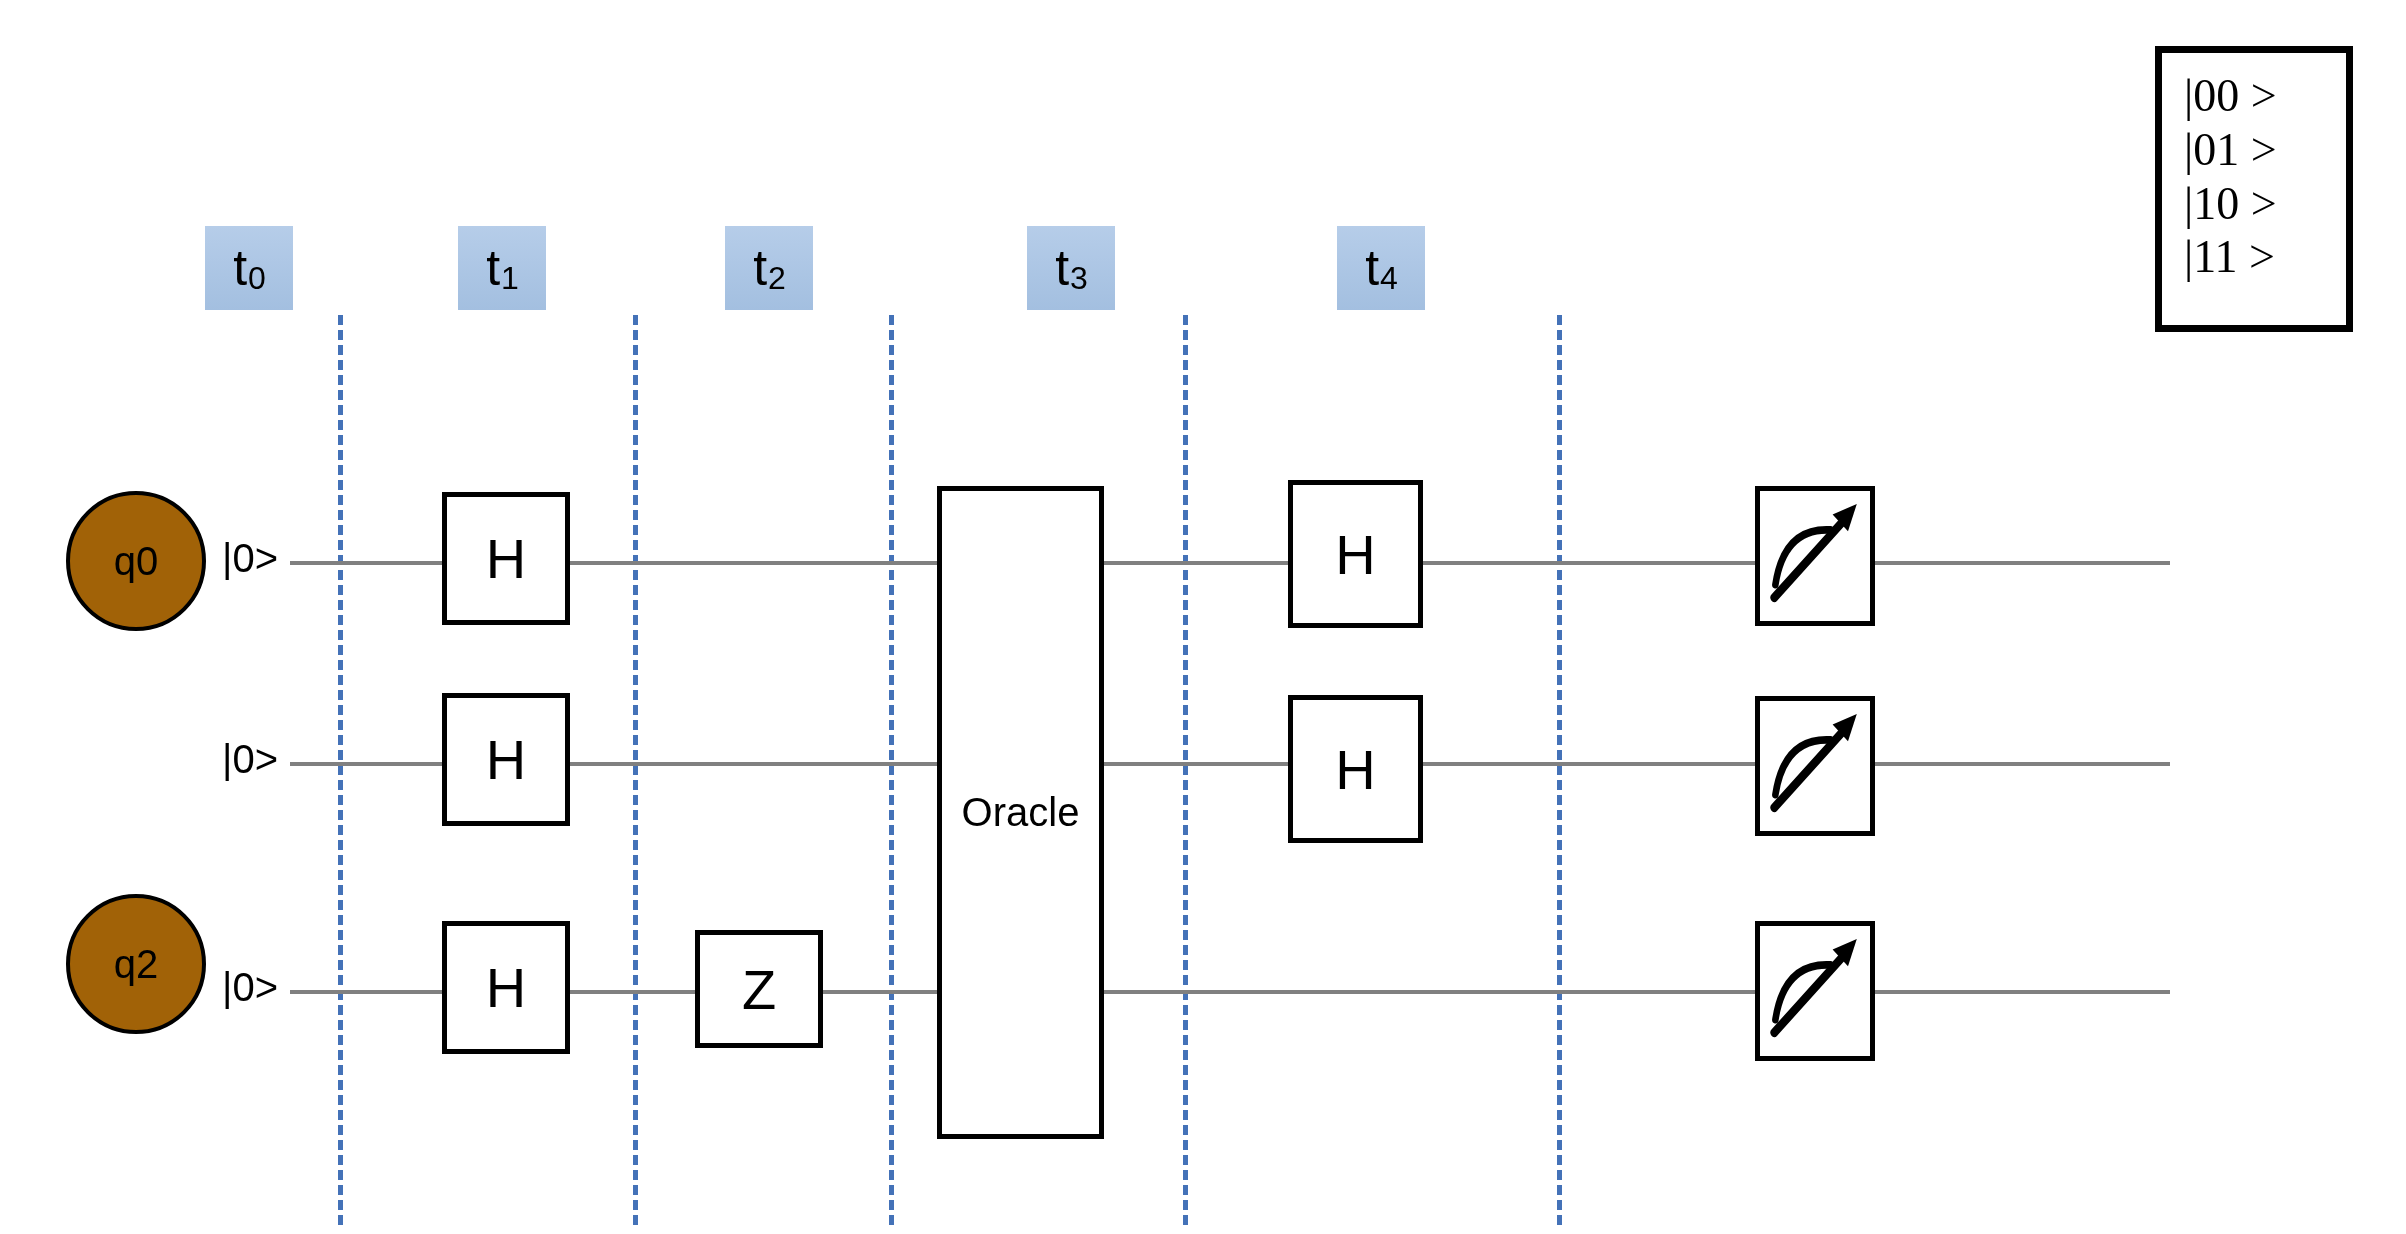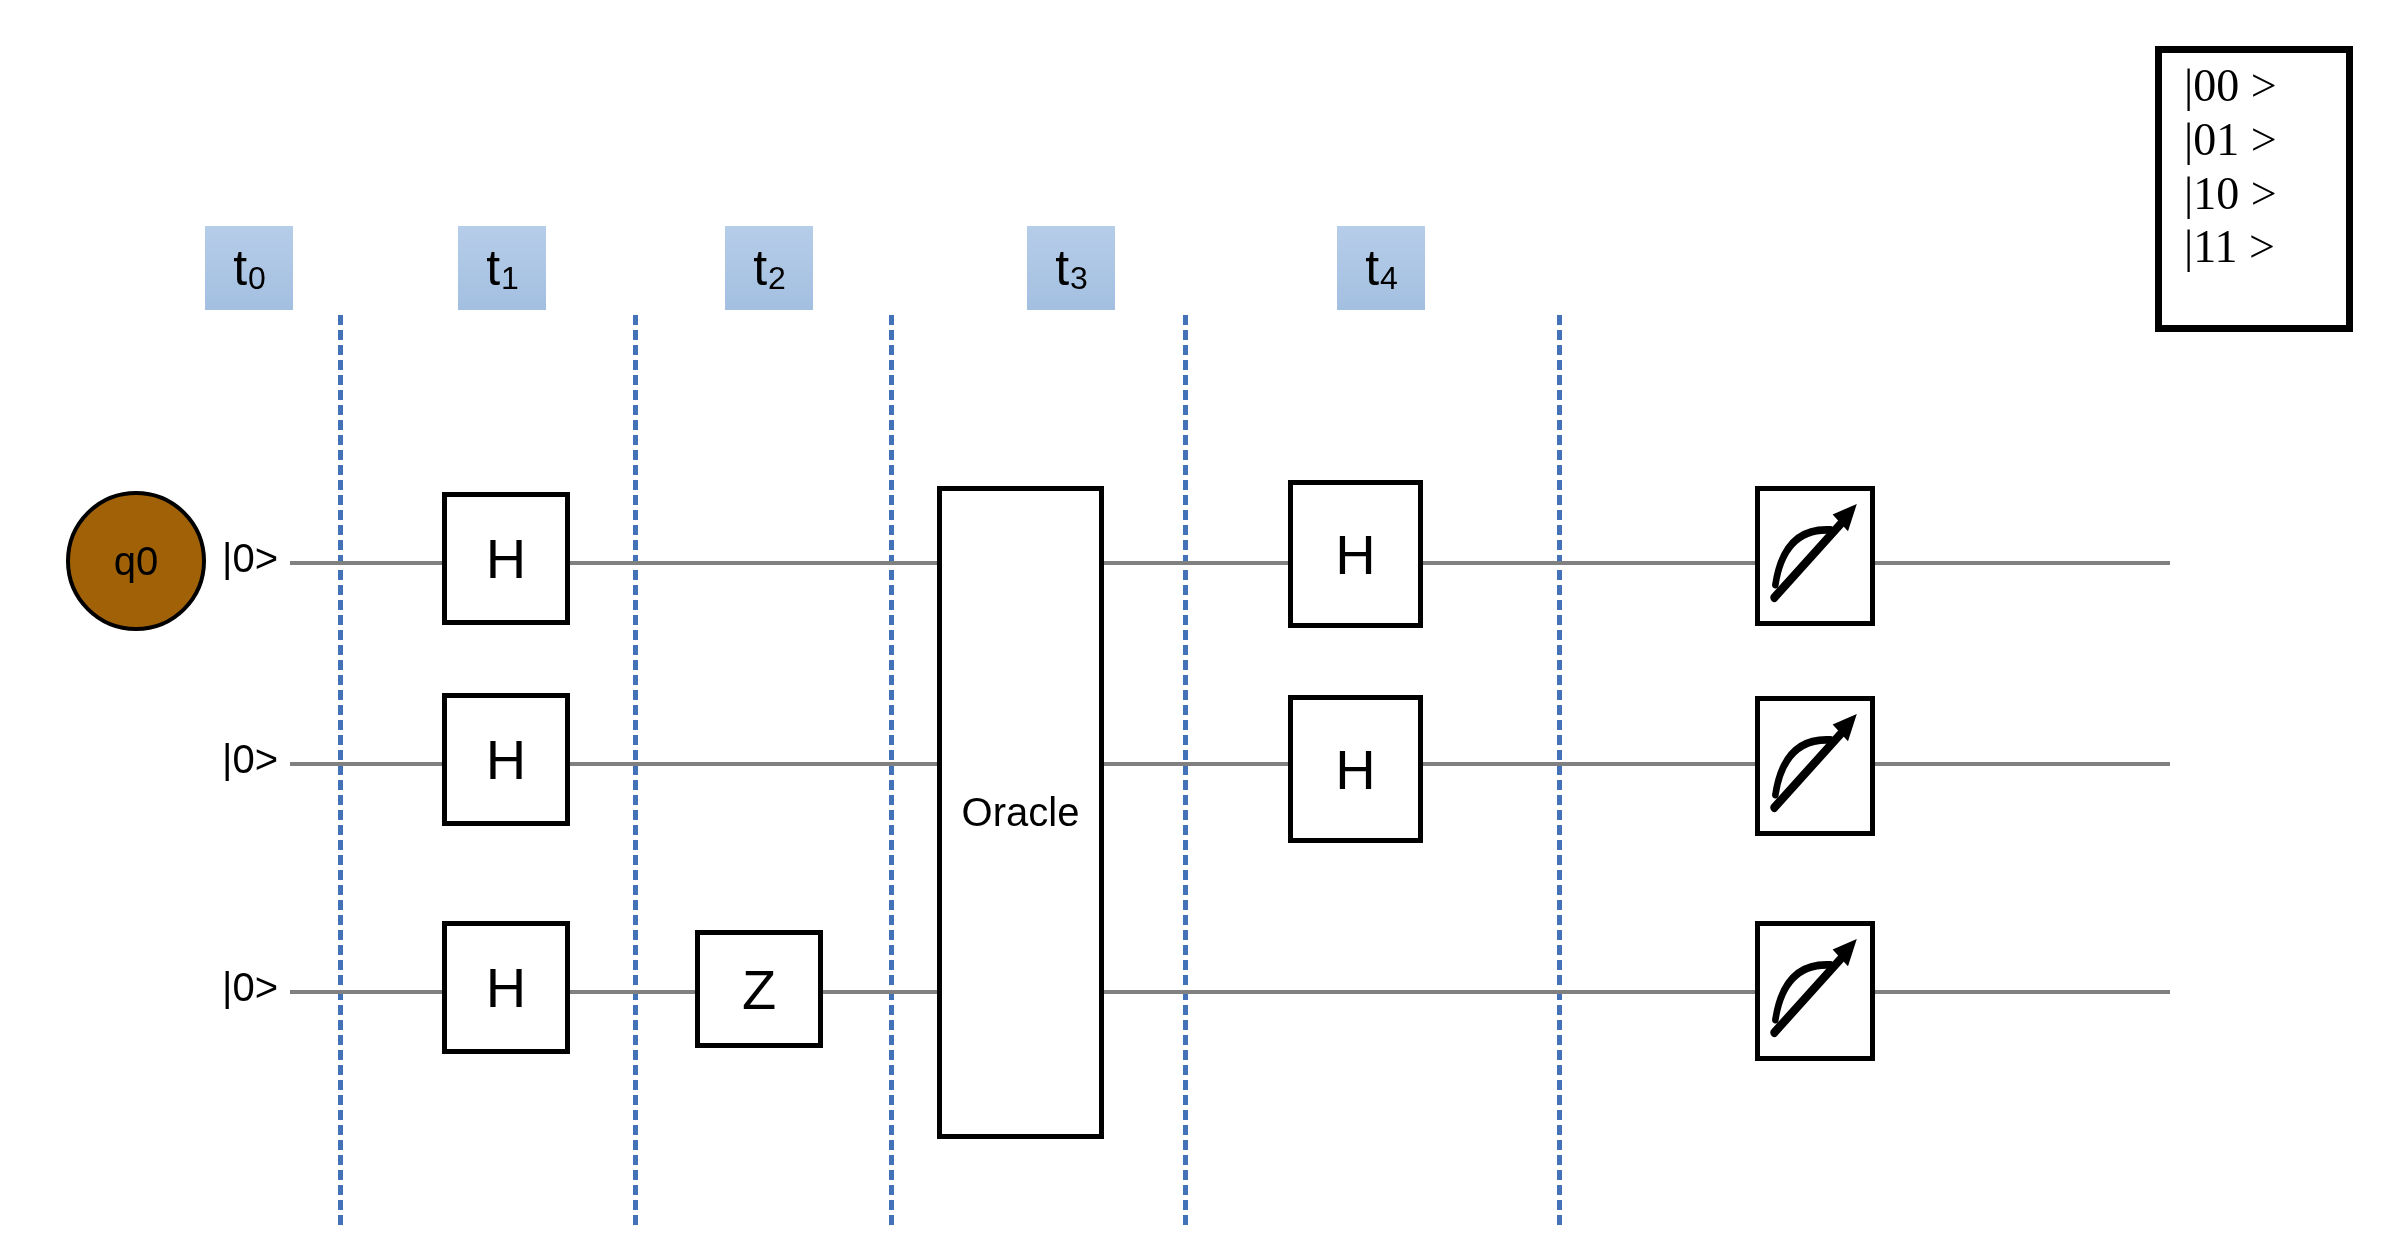--- a/index.html
+++ b/index.html
@@ -109,21 +109,21 @@
     width: 100%;
     height: 100%;
   }
 
   
   .legend {
     position: absolute;
     border: 7px solid #000000;
     background: #ffffff;
     box-sizing: border-box;
-    padding: 6px 18px 14px 22px;
+    padding: 16px 18px 14px 22px;
     font-family: "Liberation Serif", serif;
     font-size: 46px;
     line-height: 1.17;
     color: #000000;
   }
   .legend-row {
     white-space: pre;
   }
 </style>
 </head>
@@ -153,20 +153,23 @@
   </div>
 
   <div class="tsep" style="left:338px;"></div>
   <div class="tsep" style="left:633px;"></div>
   <div class="tsep" style="left:889px;"></div>
   <div class="tsep" style="left:1183px;"></div>
   <div class="tsep" style="left:1557px;"></div>
 
   <div class="qcircle" style="left:66px; top:491px;">
     <span>q0</span>
+  </div>
+  <div class="qcircle" style="left:66px; top:894px;">
+    <span>q2</span>
   </div>
 
   <div class="ket" style="left:222px; top:538px;">|0&gt;</div>
   <div class="ket" style="left:222px; top:739px;">|0&gt;</div>
   <div class="ket" style="left:222px; top:967px;">|0&gt;</div>
 
   <div class="wire" style="left:290px; top:561px; width:152px;"></div>
   <div class="wire" style="left:570px; top:561px; width:367px;"></div>
   <div class="wire" style="left:1104px; top:561px; width:184px;"></div>
   <div class="wire" style="left:1423px; top:561px; width:332px;"></div>

